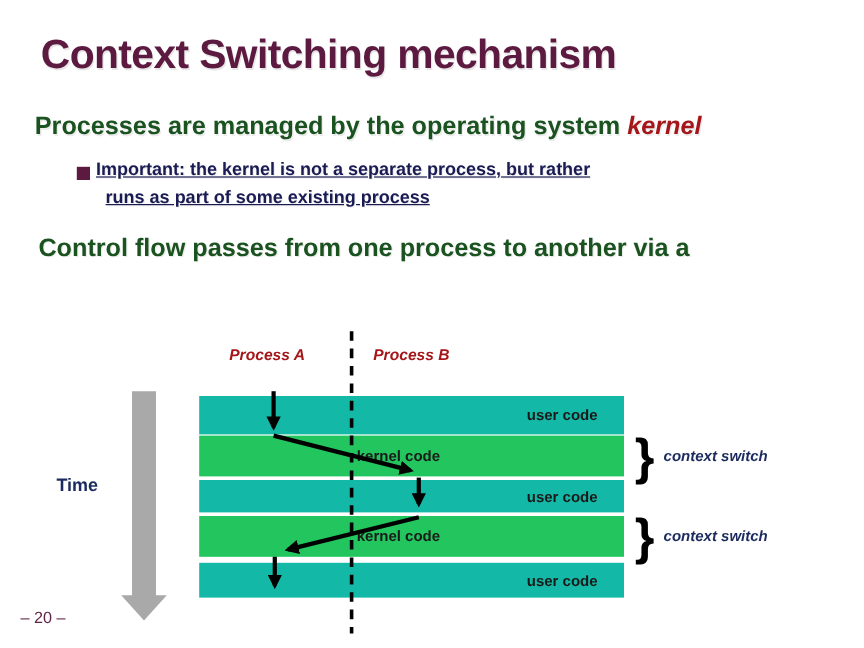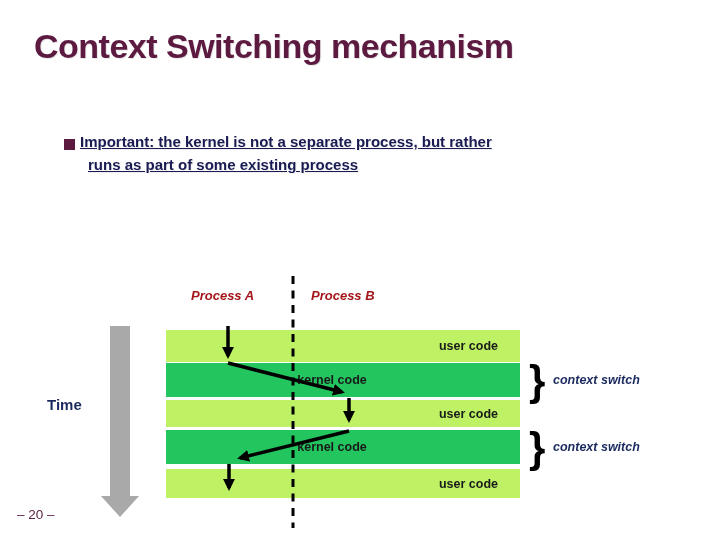--- a/index.html
+++ b/index.html
@@ -23,21 +23,21 @@
   }
   .bullet-text{
     font-size:15px;font-weight:bold;color:#191b52;white-space:nowrap;
     text-shadow:1px 1px 0 rgba(120,120,120,0.12);
     text-decoration:underline;
   }
   .proc-label{
     font-size:13px;font-weight:bold;font-style:italic;color:#a4161a;white-space:nowrap;
   }
   .band{left:166px;width:354px;display:flex;align-items:center;justify-content:flex-end;}
-  .band.user{background:#bef264;}
+  .band.user{background:#14b8a6;}
   .band.kernel{background:#22c55e;justify-content:center;}
   .band-label{
     font-size:12.5px;font-weight:bold;color:#1a1a1a;padding-right:22px;white-space:nowrap;
   }
   .brace{
     left:529px;width:22px;font-size:42px;line-height:42px;font-weight:bold;color:#000;
     font-family:"Liberation Sans",sans-serif;
   }
   .cs-label{
     left:553px;font-size:12.5px;font-weight:bold;font-style:italic;color:#1c2b5f;white-space:nowrap;
@@ -50,25 +50,29 @@
   }
   svg.overlay{position:absolute;left:0;top:0;pointer-events:none;}
 </style>
 </head>
 <body>
 
 <div class="slide">
 
   <div class="abs title">Context Switching mechanism</div>
 
+  <div class="abs lead" style="left:29px;top:94px;">
+    <span>Processes are managed by the operating system </span><span class="red-italic">kernel</span>
+  </div>
 
   <div class="abs bullet-square"></div>
   <div class="abs bullet-text" style="left:80px;top:133px;">Important: the kernel is not a separate process, but rather</div>
   <div class="abs bullet-text" style="left:88px;top:156px;">runs as part of some existing process</div>
 
+  <div class="abs lead" style="left:32px;top:195px;">Control flow passes from one process to another via a</div>
 
   <div class="abs proc-label" style="left:191px;top:288px;">Process A</div>
   <div class="abs proc-label" style="left:311px;top:288px;text-align:right;">Process B</div>
 
   <div class="abs band user" style="top:330px;height:32px;">
     <span class="band-label">user code</span>
   </div>
   <div class="abs band kernel" style="top:363px;height:34px;">
     <span class="band-label">kernel code</span>
   </div>

